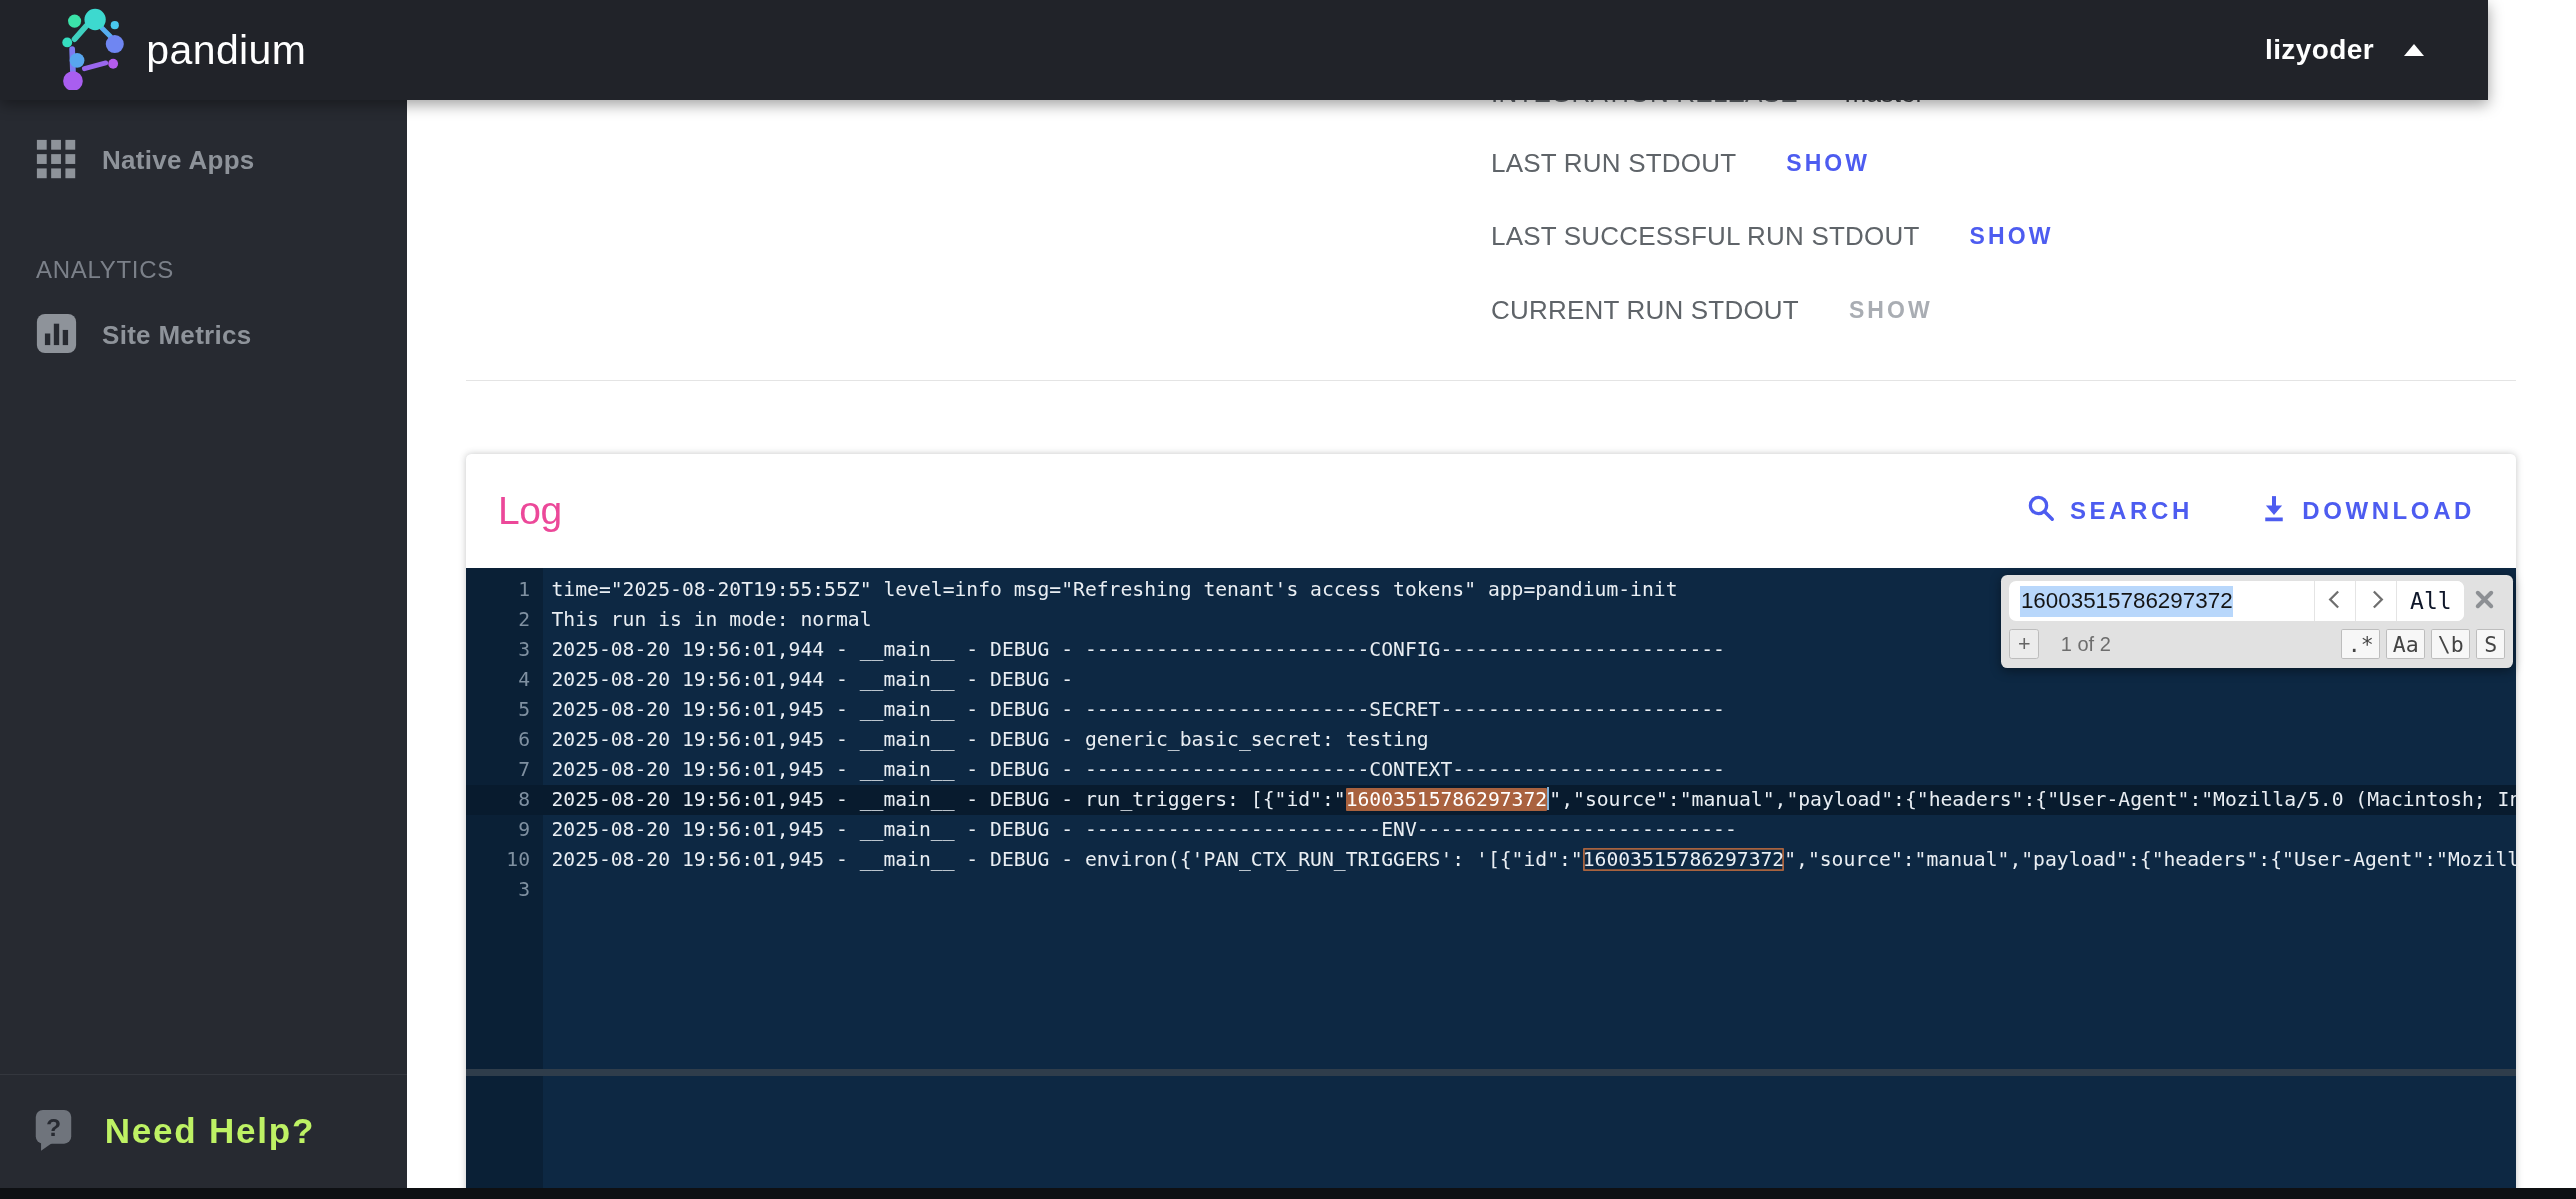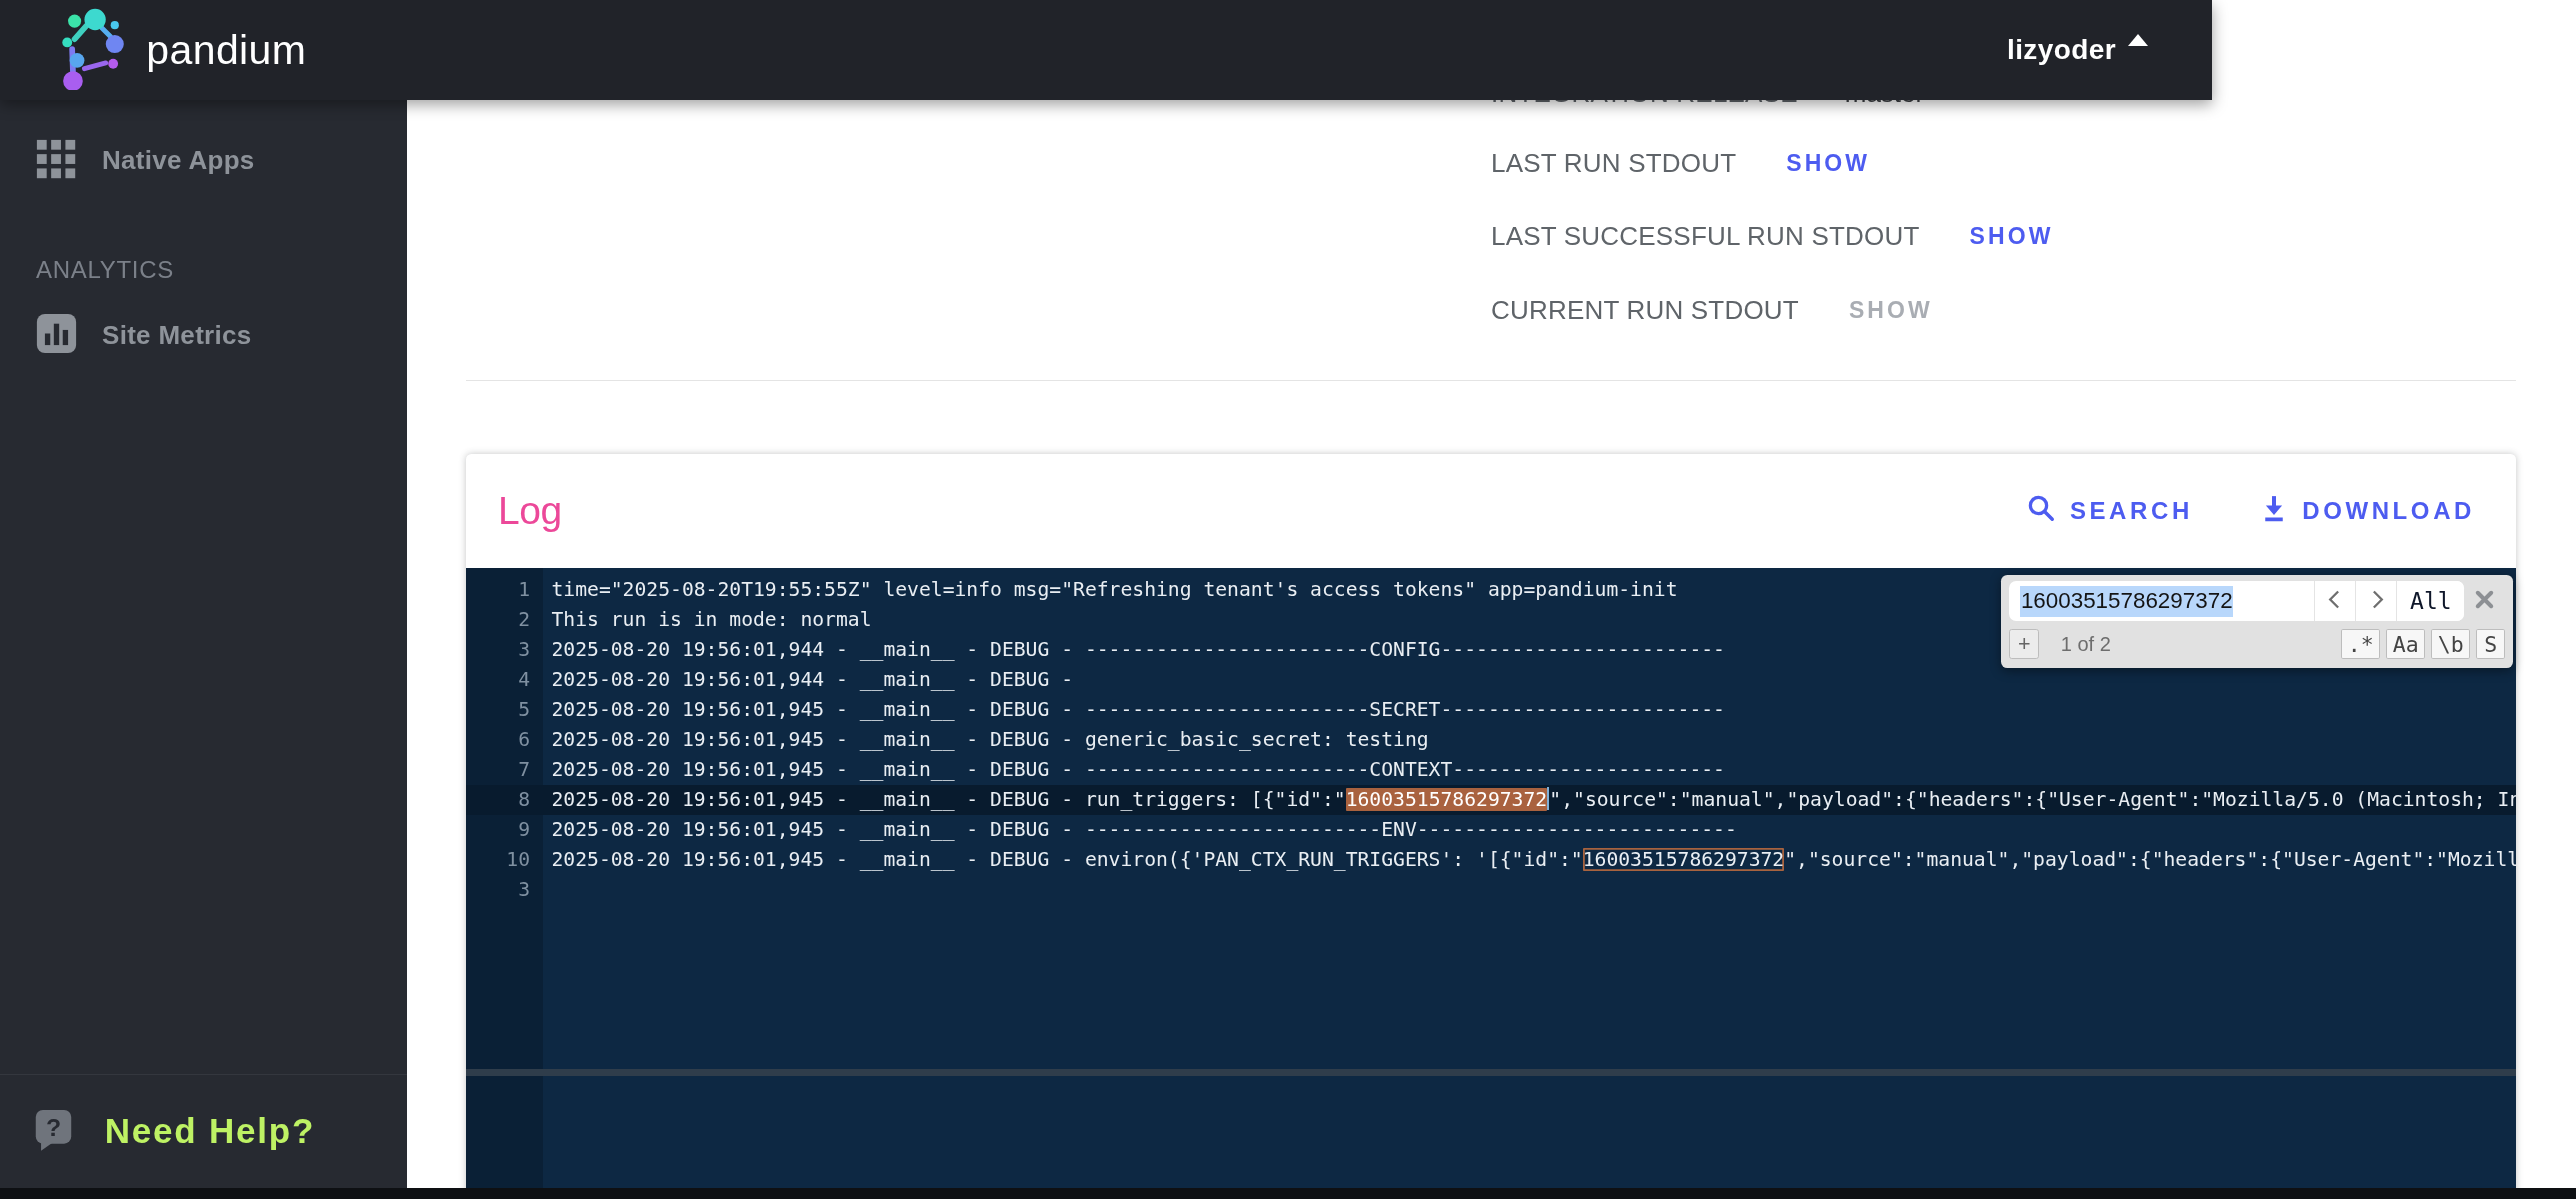--- a/index.html
+++ b/index.html
@@ -1,25 +1,25 @@
 <!DOCTYPE html>
 <html style="font-size:14.3px"><head>
 <meta charset="utf-8">
 <style>
   * { margin:0; padding:0; box-sizing:border-box; }
   html,body { width:2576px; height:1199px; overflow:hidden; background:#ffffff;
     font-family:"Liberation Sans", sans-serif; }
 
   
-  .header { position:absolute; top:0; left:0; width:2212px; height:100px;
+  .header { position:absolute; top:0; left:0; width:2488px; height:100px;
     background:#212329; z-index:40; display:flex; align-items:center;
     box-shadow:0 5.4px 14.3px rgba(0,0,0,.38); }
   .logo { display:flex; align-items:center; gap:14.3px; margin-left:50px; }
   .logo-text { color:#ffffff; font-size:41px; font-weight:500; letter-spacing:0.4px; }
-  .user-menu { margin-left:auto; margin-right:64px; display:flex; align-items:flex-start; gap:12px; cursor:pointer; }
+  .user-menu { margin-left:auto; margin-right:64px; display:flex; align-items:center; gap:30px; cursor:pointer; }
   .user-name { color:#ffffff; font-size:28px; font-weight:700; letter-spacing:0.4px; }
   .caret-up { width:0; height:0; border-left:10.7px solid transparent;
     border-right:10.7px solid transparent; border-bottom:12.5px solid #ffffff; }
 
   
   .sidebar { position:absolute; top:100px; left:0; width:407px; bottom:0;
     background:#272a31; z-index:20; }
   .side-item { display:flex; align-items:center; gap:25px; padding-left:36px;
     height:63px; cursor:pointer; }
   .side-item .lbl { color:#8e939a; font-size:26px; font-weight:700; letter-spacing:0.3px; }

